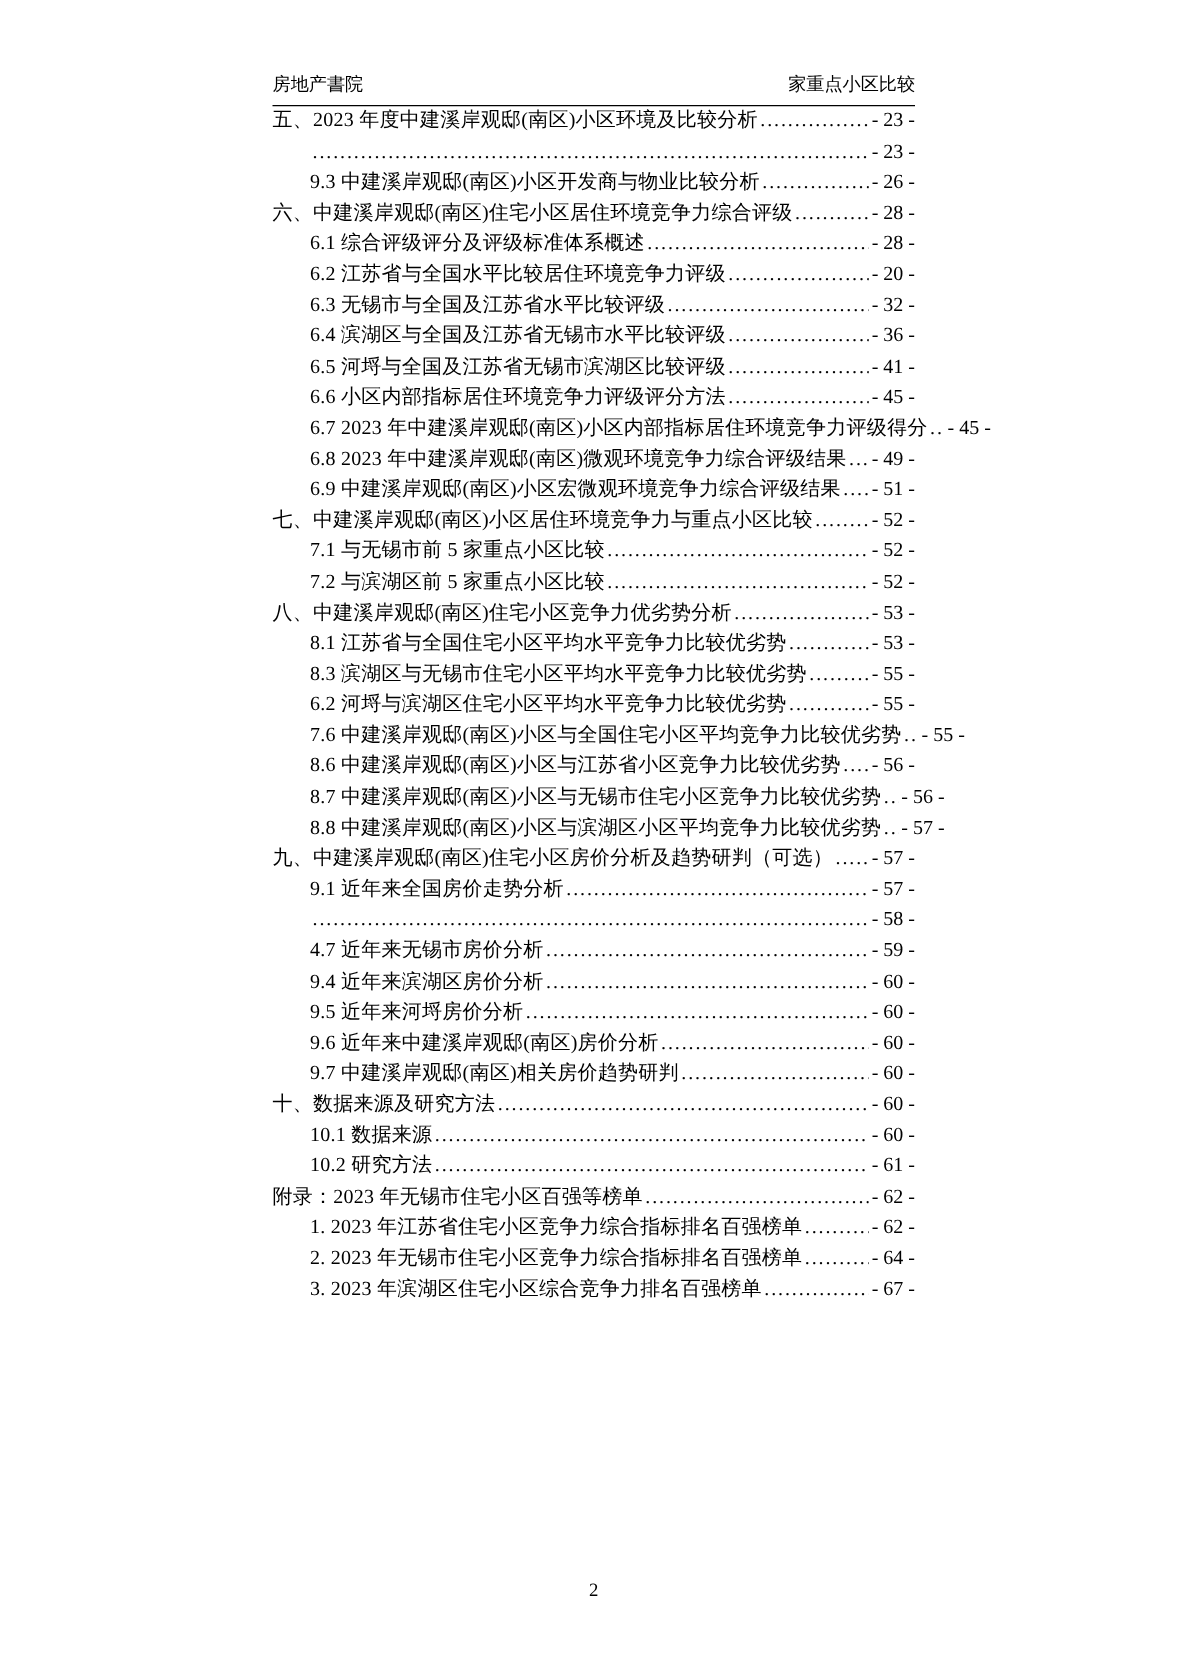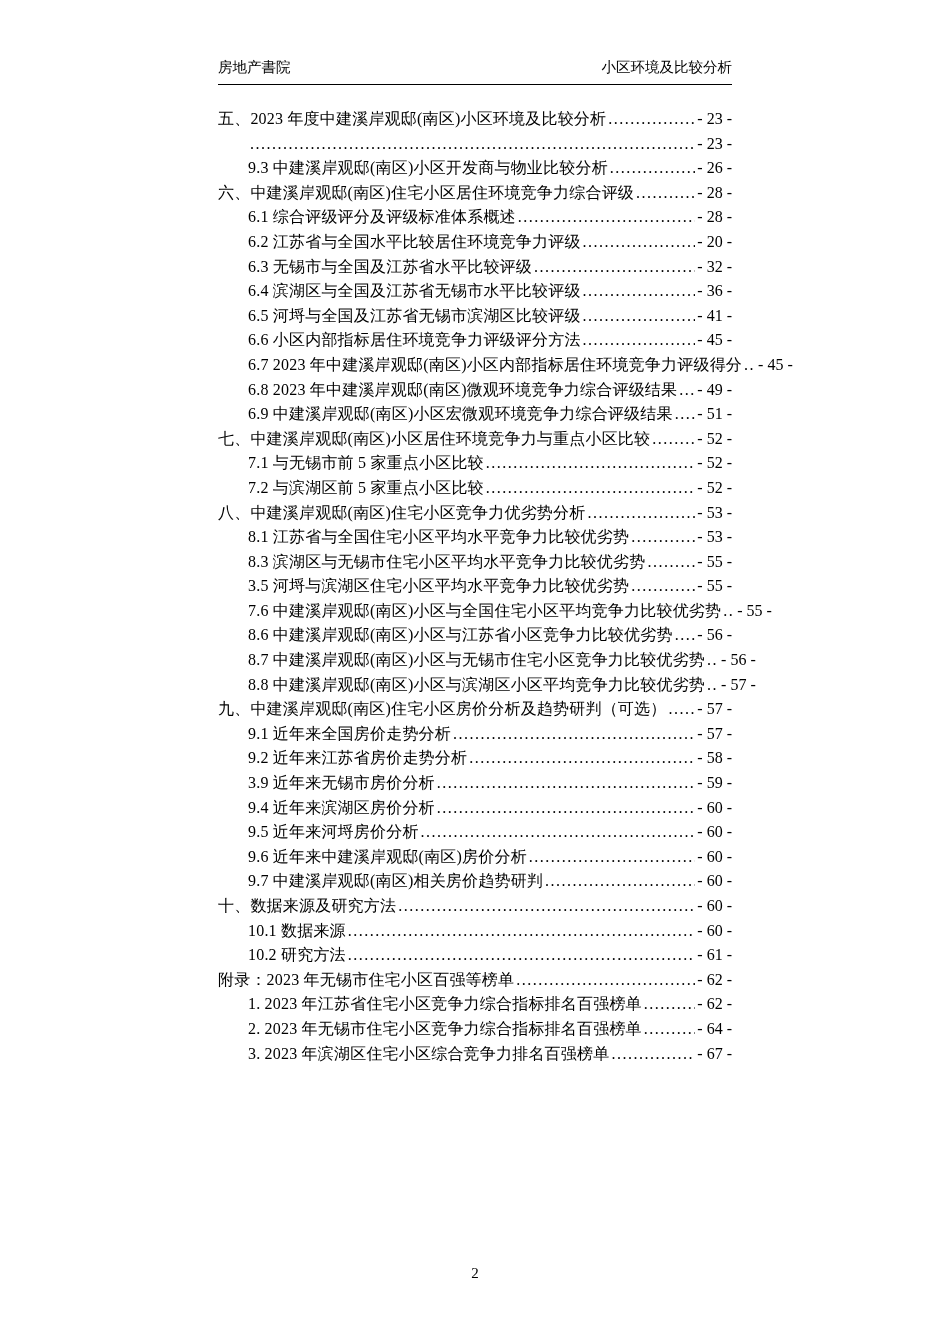--- a/index.html
+++ b/index.html
@@ -25,21 +25,20 @@
   }
   .doc-header {
     display: flex;
     justify-content: space-between;
     align-items: flex-end;
     font-size: 14.5px;
     padding-bottom: 7px;
     border-bottom: 1.5px solid #000000;
   }
   .toc {
-    margin-top: 22px;
   }
   .toc-row {
     display: flex;
     align-items: baseline;
     height: 24.6px;
     line-height: 24.6px;
     font-size: 16px;
     white-space: nowrap;
   }
   .toc-row.level-1 {
@@ -73,21 +72,21 @@
   }
 </style>
 </head>
 <body>
 
 <div class="page">
   <div class="content">
 
     <div class="doc-header">
       <span>房地产書院</span>
-      <span>小区环境及比较分析</span>
+      <span>家重点小区比较</span>
     </div>
 
     <div class="toc" id="toc-container">
         <div class="toc-row level-0">
           <span class="toc-text">五、2023 年度中建溪岸观邸(南区)小区环境及比较分析</span>
           <span class="toc-dots"></span>
           <span class="toc-page">- 23 -</span>
         </div>
         <div class="toc-row level-1">
           <span class="toc-dots"></span>
@@ -172,21 +171,21 @@
           <span class="toc-text">8.1 江苏省与全国住宅小区平均水平竞争力比较优劣势</span>
           <span class="toc-dots"></span>
           <span class="toc-page">- 53 -</span>
         </div>
         <div class="toc-row level-1">
           <span class="toc-text">8.3 滨湖区与无锡市住宅小区平均水平竞争力比较优劣势</span>
           <span class="toc-dots"></span>
           <span class="toc-page">- 55 -</span>
         </div>
         <div class="toc-row level-1">
-          <span class="toc-text">3.5 河埒与滨湖区住宅小区平均水平竞争力比较优劣势</span>
+          <span class="toc-text">6.2 河埒与滨湖区住宅小区平均水平竞争力比较优劣势</span>
           <span class="toc-dots"></span>
           <span class="toc-page">- 55 -</span>
         </div>
         <div class="toc-row level-1">
           <span class="toc-text">7.6 中建溪岸观邸(南区)小区与全国住宅小区平均竞争力比较优劣势</span>
           <span class="toc-dots"></span>
           <span class="toc-page">- 55 -</span>
         </div>
         <div class="toc-row level-1">
           <span class="toc-text">8.6 中建溪岸观邸(南区)小区与江苏省小区竞争力比较优劣势</span>
@@ -207,26 +206,25 @@
           <span class="toc-text">九、中建溪岸观邸(南区)住宅小区房价分析及趋势研判（可选）</span>
           <span class="toc-dots"></span>
           <span class="toc-page">- 57 -</span>
         </div>
         <div class="toc-row level-1">
           <span class="toc-text">9.1 近年来全国房价走势分析</span>
           <span class="toc-dots"></span>
           <span class="toc-page">- 57 -</span>
         </div>
         <div class="toc-row level-1">
-          <span class="toc-text">9.2 近年来江苏省房价走势分析</span>
           <span class="toc-dots"></span>
           <span class="toc-page">- 58 -</span>
         </div>
         <div class="toc-row level-1">
-          <span class="toc-text">3.9 近年来无锡市房价分析</span>
+          <span class="toc-text">4.7 近年来无锡市房价分析</span>
           <span class="toc-dots"></span>
           <span class="toc-page">- 59 -</span>
         </div>
         <div class="toc-row level-1">
           <span class="toc-text">9.4 近年来滨湖区房价分析</span>
           <span class="toc-dots"></span>
           <span class="toc-page">- 60 -</span>
         </div>
         <div class="toc-row level-1">
           <span class="toc-text">9.5 近年来河埒房价分析</span>

